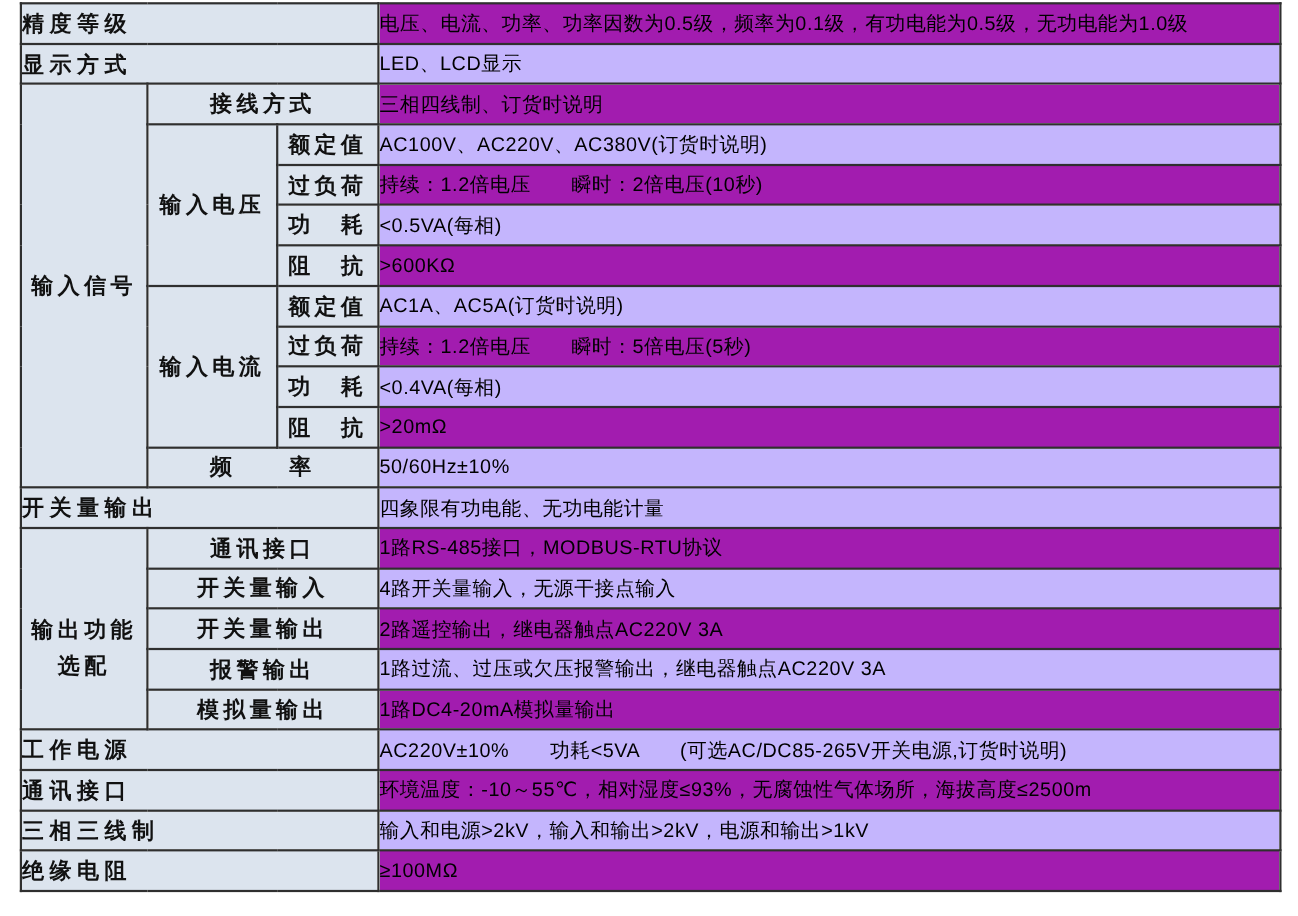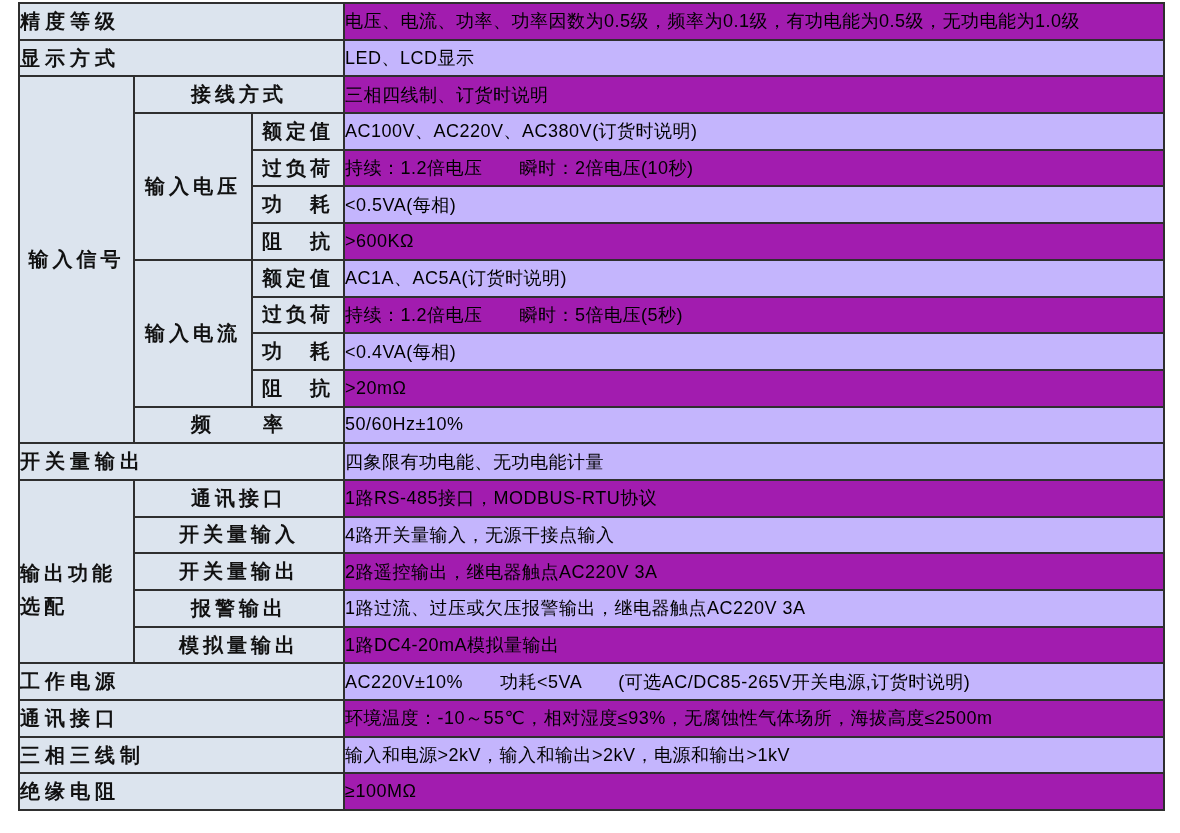--- a/index.html
+++ b/index.html
@@ -48,21 +48,21 @@
   td.val {
     background: #c4b5fd;
     font-size: 18px;
     color: #000000;
     text-align: left;
     padding-left: 9px;
     letter-spacing: 0.5px;
   }
   td.val.tint { background: #a21caf; }
 
-  .two-line { line-height: 1.65; text-align: left; margin-top: 37px; }
+  .two-line { line-height: 1.65; text-align: center; margin-top: 37px; }
 </style>
 </head>
 <body>
 
 <div class="page">
   <table class="spec-table">
     <colgroup>
       <col style="width:115px">
       <col style="width:118px">
       <col style="width:92px">

